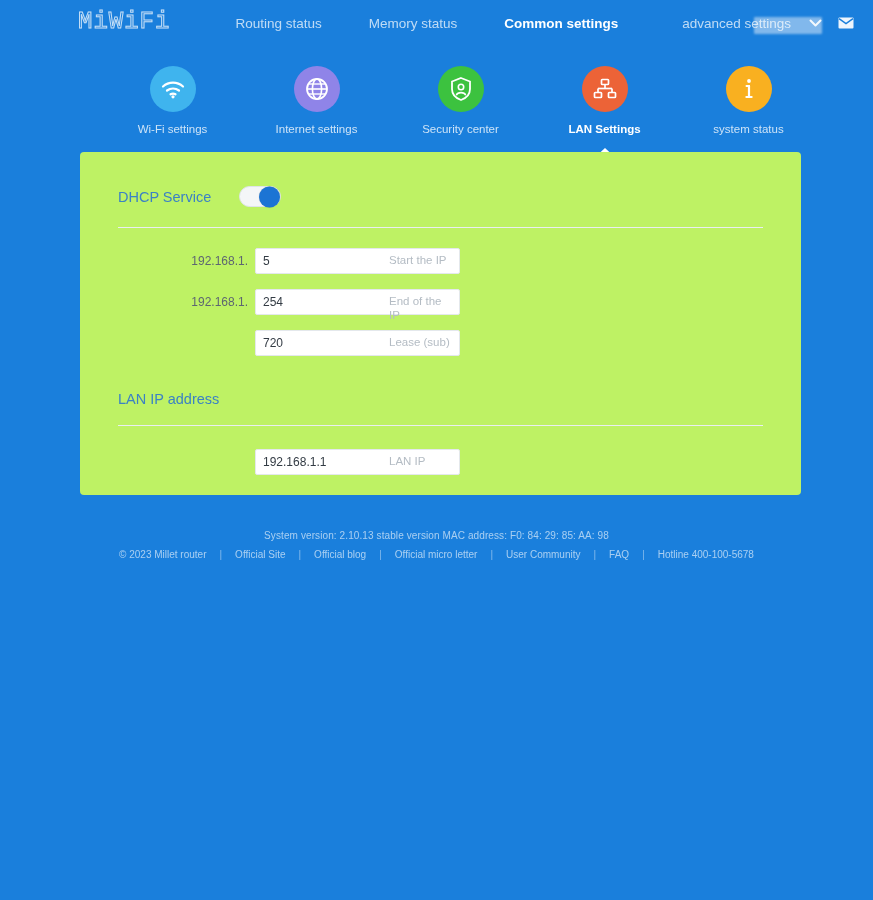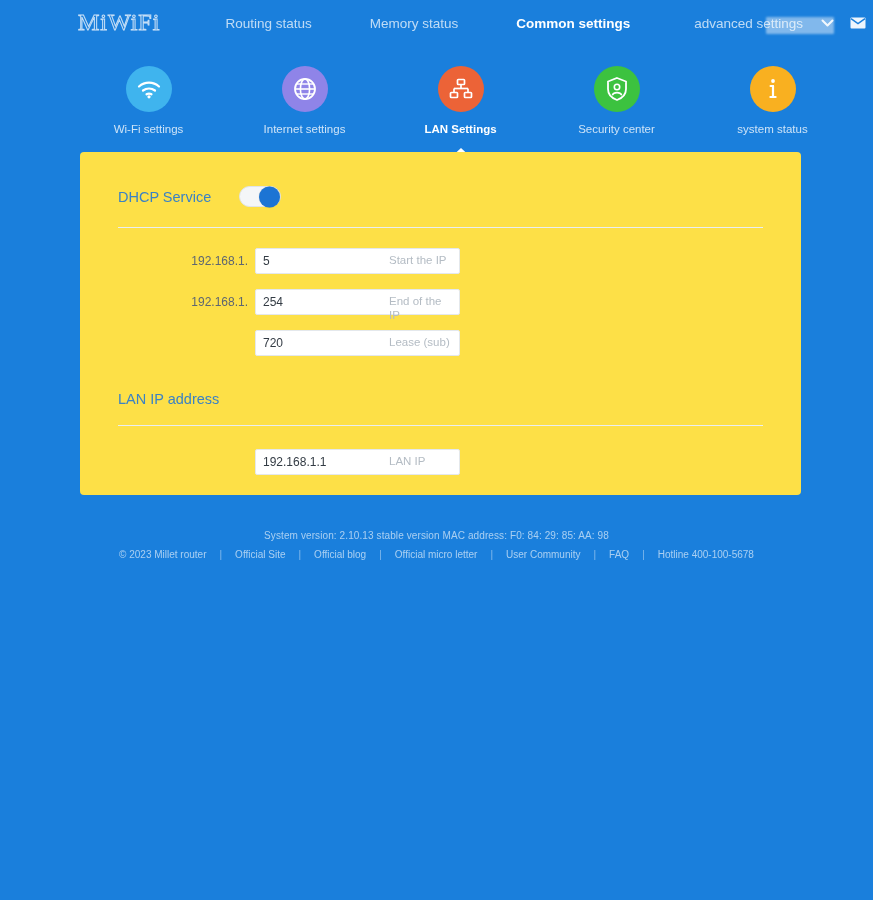--- a/index.html
+++ b/index.html
@@ -20,31 +20,31 @@
     display: flex;
     align-items: center;
     padding-left: 78px;
     padding-right: 62px;
   }
   .logo {
     font-size: 24px;
     letter-spacing: 1px;
     color: transparent;
     -webkit-text-stroke: 1px rgba(255,255,255,0.75);
-    font-family: Liberation Serif, serif;
+    font-family: Liberation Mono, monospace;
     font-weight: 300;
     user-select: none;
     line-height: 1;
     padding-bottom: 2px;
   }
   .navlinks {
     display: flex;
     align-items: center;
     margin-left: 43px;
-    gap: 14px;
+    gap: 3px;
   }
   .navlink {
     color: rgba(255,255,255,0.72);
     font-size: 13.5px;
     padding: 0 22px;
     cursor: pointer;
     white-space: nowrap;
   }
   .navlink.active {
     color: #ffffff;
@@ -73,21 +73,21 @@
     filter: blur(1.2px);
     border-radius: 1px;
   }
   .chev { margin-left: 18px; display: flex; align-items: center; cursor: pointer; }
   .mail { margin-left: 16px; display: flex; align-items: center; cursor: pointer; }
 
   
   .icontabs {
     display: flex;
     justify-content: center;
-    gap: 12px;
+    gap: 0;
     margin-top: 20px;
     position: relative;
     padding-left: 48px;
   }
   .icontab {
     width: 144px;
     text-align: center;
     cursor: pointer;
     position: relative;
   }
@@ -127,21 +127,21 @@
     border-bottom: 12px solid #ffffff;
   }
 
   
   .card {
     position: absolute;
     left: 80px;
     top: 152px;
     width: 721px;
     height: 343px;
-    background: #fde047;
+    background: #bef264;
     border-radius: 4px;
   }
   .section-title {
     color: #3b82c4;
     font-size: 14.5px;
     padding-left: 38px;
     padding-top: 34px;
     display: flex;
     align-items: center;
   }
@@ -314,48 +314,48 @@
           <circle cx="12" cy="12" r="10" stroke="#fff" stroke-width="1.8" fill="none"></circle>
           <ellipse cx="12" cy="12" rx="4.6" ry="10" stroke="#fff" stroke-width="1.6" fill="none"></ellipse>
           <line x1="2" y1="12" x2="22" y2="12" stroke="#fff" stroke-width="1.6"></line>
           <line x1="3.6" y1="7" x2="20.4" y2="7" stroke="#fff" stroke-width="1.4"></line>
           <line x1="3.6" y1="17" x2="20.4" y2="17" stroke="#fff" stroke-width="1.4"></line>
         </svg>
       </div>
       <div class="icontab-label">Internet settings</div>
     </div>
 
+    <div class="icontab">
+      <div class="circle c-security">
+        <svg width="24" height="26" viewBox="0 0 24 26">
+          <path d="M12 2 L21 5.5 V13 C21 18.5 16.8 22.3 12 24 C7.2 22.3 3 18.5 3 13 V5.5 Z" stroke="#fff" stroke-width="1.8" fill="none"></path>
+          <circle cx="12" cy="11" r="2.7" stroke="#fff" stroke-width="1.6" fill="none"></circle>
+          <path d="M7.6 18.6 C8.6 15.9 15.4 15.9 16.4 18.6" stroke="#fff" stroke-width="1.6" fill="none" stroke-linecap="round"></path>
+        </svg>
+      </div>
+      <div class="icontab-label">Security center</div>
+    </div>
+
     <div class="icontab active">
       <div class="circle c-lan">
         <svg width="24" height="22" viewBox="0 0 24 22">
           <rect x="8.5" y="1.5" width="7" height="5" rx="0.8" stroke="#fff" stroke-width="1.7" fill="none"></rect>
           <rect x="1.5" y="14.5" width="7" height="5" rx="0.8" stroke="#fff" stroke-width="1.7" fill="none"></rect>
           <rect x="15.5" y="14.5" width="7" height="5" rx="0.8" stroke="#fff" stroke-width="1.7" fill="none"></rect>
           <line x1="12" y1="6.5" x2="12" y2="10.5" stroke="#fff" stroke-width="1.7"></line>
           <line x1="5" y1="10.5" x2="19" y2="10.5" stroke="#fff" stroke-width="1.7"></line>
           <line x1="5" y1="10.5" x2="5" y2="14.5" stroke="#fff" stroke-width="1.7"></line>
           <line x1="19" y1="10.5" x2="19" y2="14.5" stroke="#fff" stroke-width="1.7"></line>
         </svg>
       </div>
       <div class="icontab-label">LAN Settings</div>
       <div class="pointer"></div>
     </div>
 
     <div class="icontab">
-      <div class="circle c-security">
-        <svg width="24" height="26" viewBox="0 0 24 26">
-          <path d="M12 2 L21 5.5 V13 C21 18.5 16.8 22.3 12 24 C7.2 22.3 3 18.5 3 13 V5.5 Z" stroke="#fff" stroke-width="1.8" fill="none"></path>
-          <circle cx="12" cy="11" r="2.7" stroke="#fff" stroke-width="1.6" fill="none"></circle>
-          <path d="M7.6 18.6 C8.6 15.9 15.4 15.9 16.4 18.6" stroke="#fff" stroke-width="1.6" fill="none" stroke-linecap="round"></path>
-        </svg>
-      </div>
-      <div class="icontab-label">Security center</div>
-    </div>
-
-    <div class="icontab">
       <div class="circle c-system">
         <svg width="18" height="24" viewBox="0 0 18 24">
           <circle cx="9" cy="4" r="1.9" fill="#fff"></circle>
           <path d="M9 9 V20" stroke="#fff" stroke-width="2.2" stroke-linecap="round"></path>
           <path d="M6.4 20 H11.6" stroke="#fff" stroke-width="2.2" stroke-linecap="round"></path>
           <path d="M6.6 9 H9" stroke="#fff" stroke-width="2.2" stroke-linecap="round"></path>
         </svg>
       </div>
       <div class="icontab-label">system status</div>
     </div>

